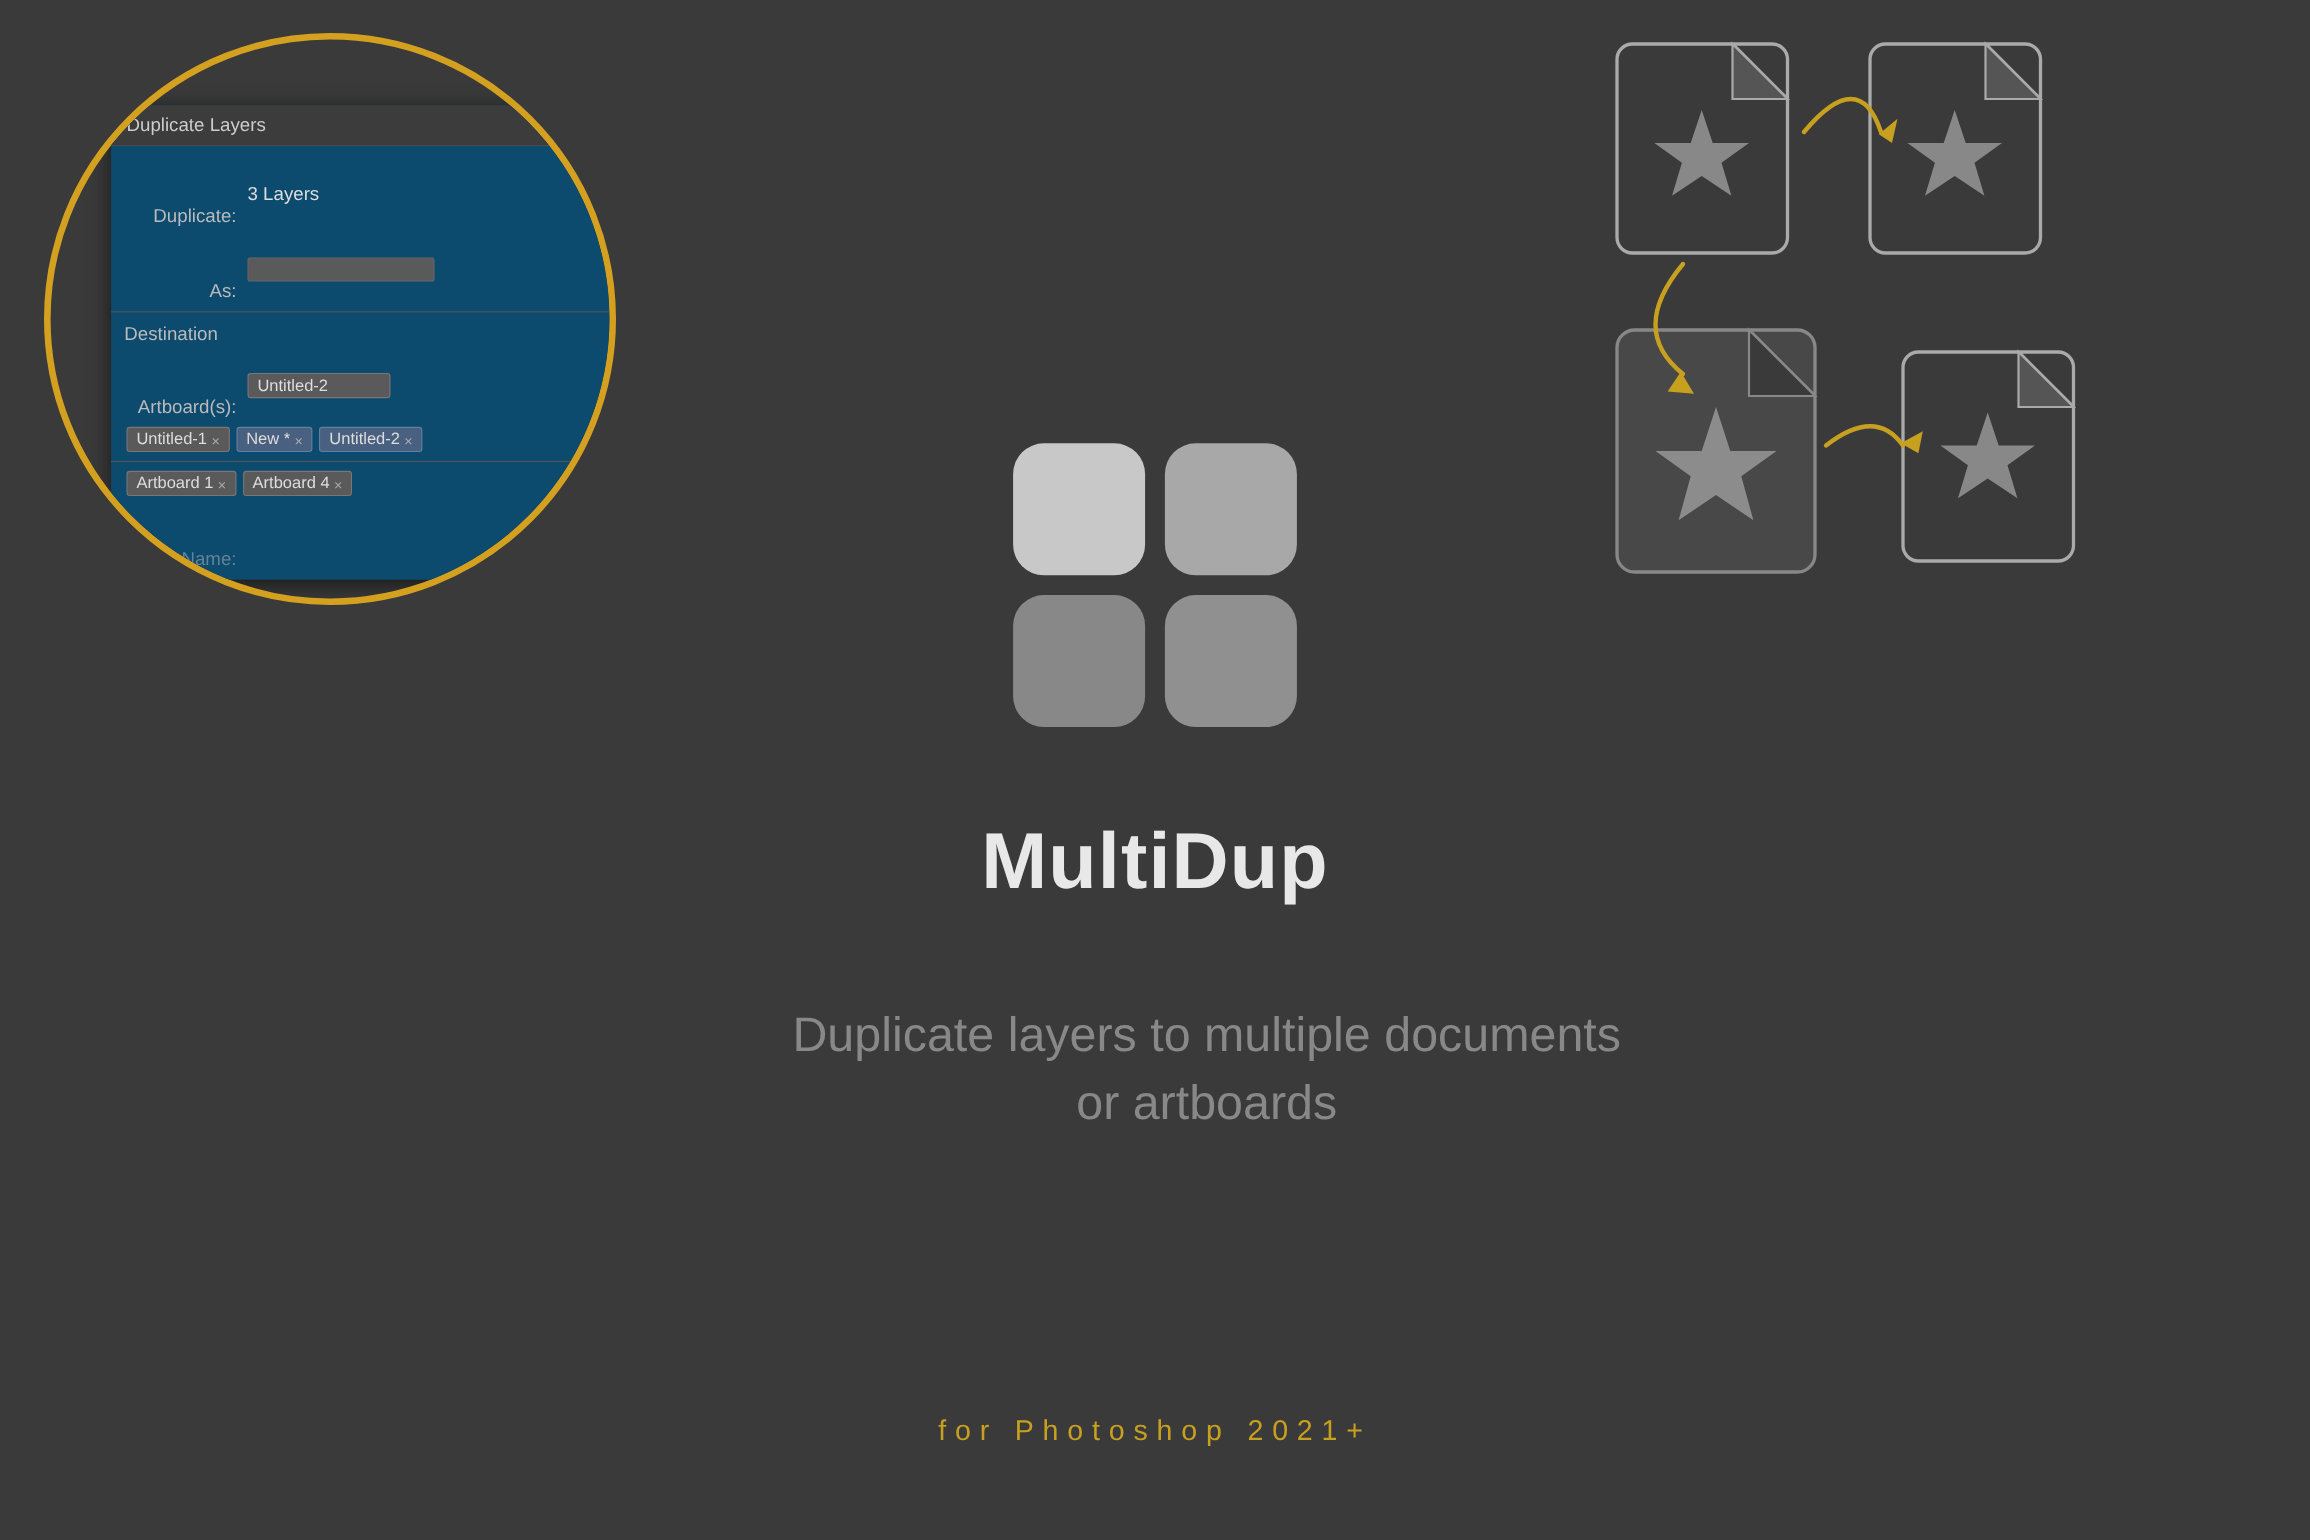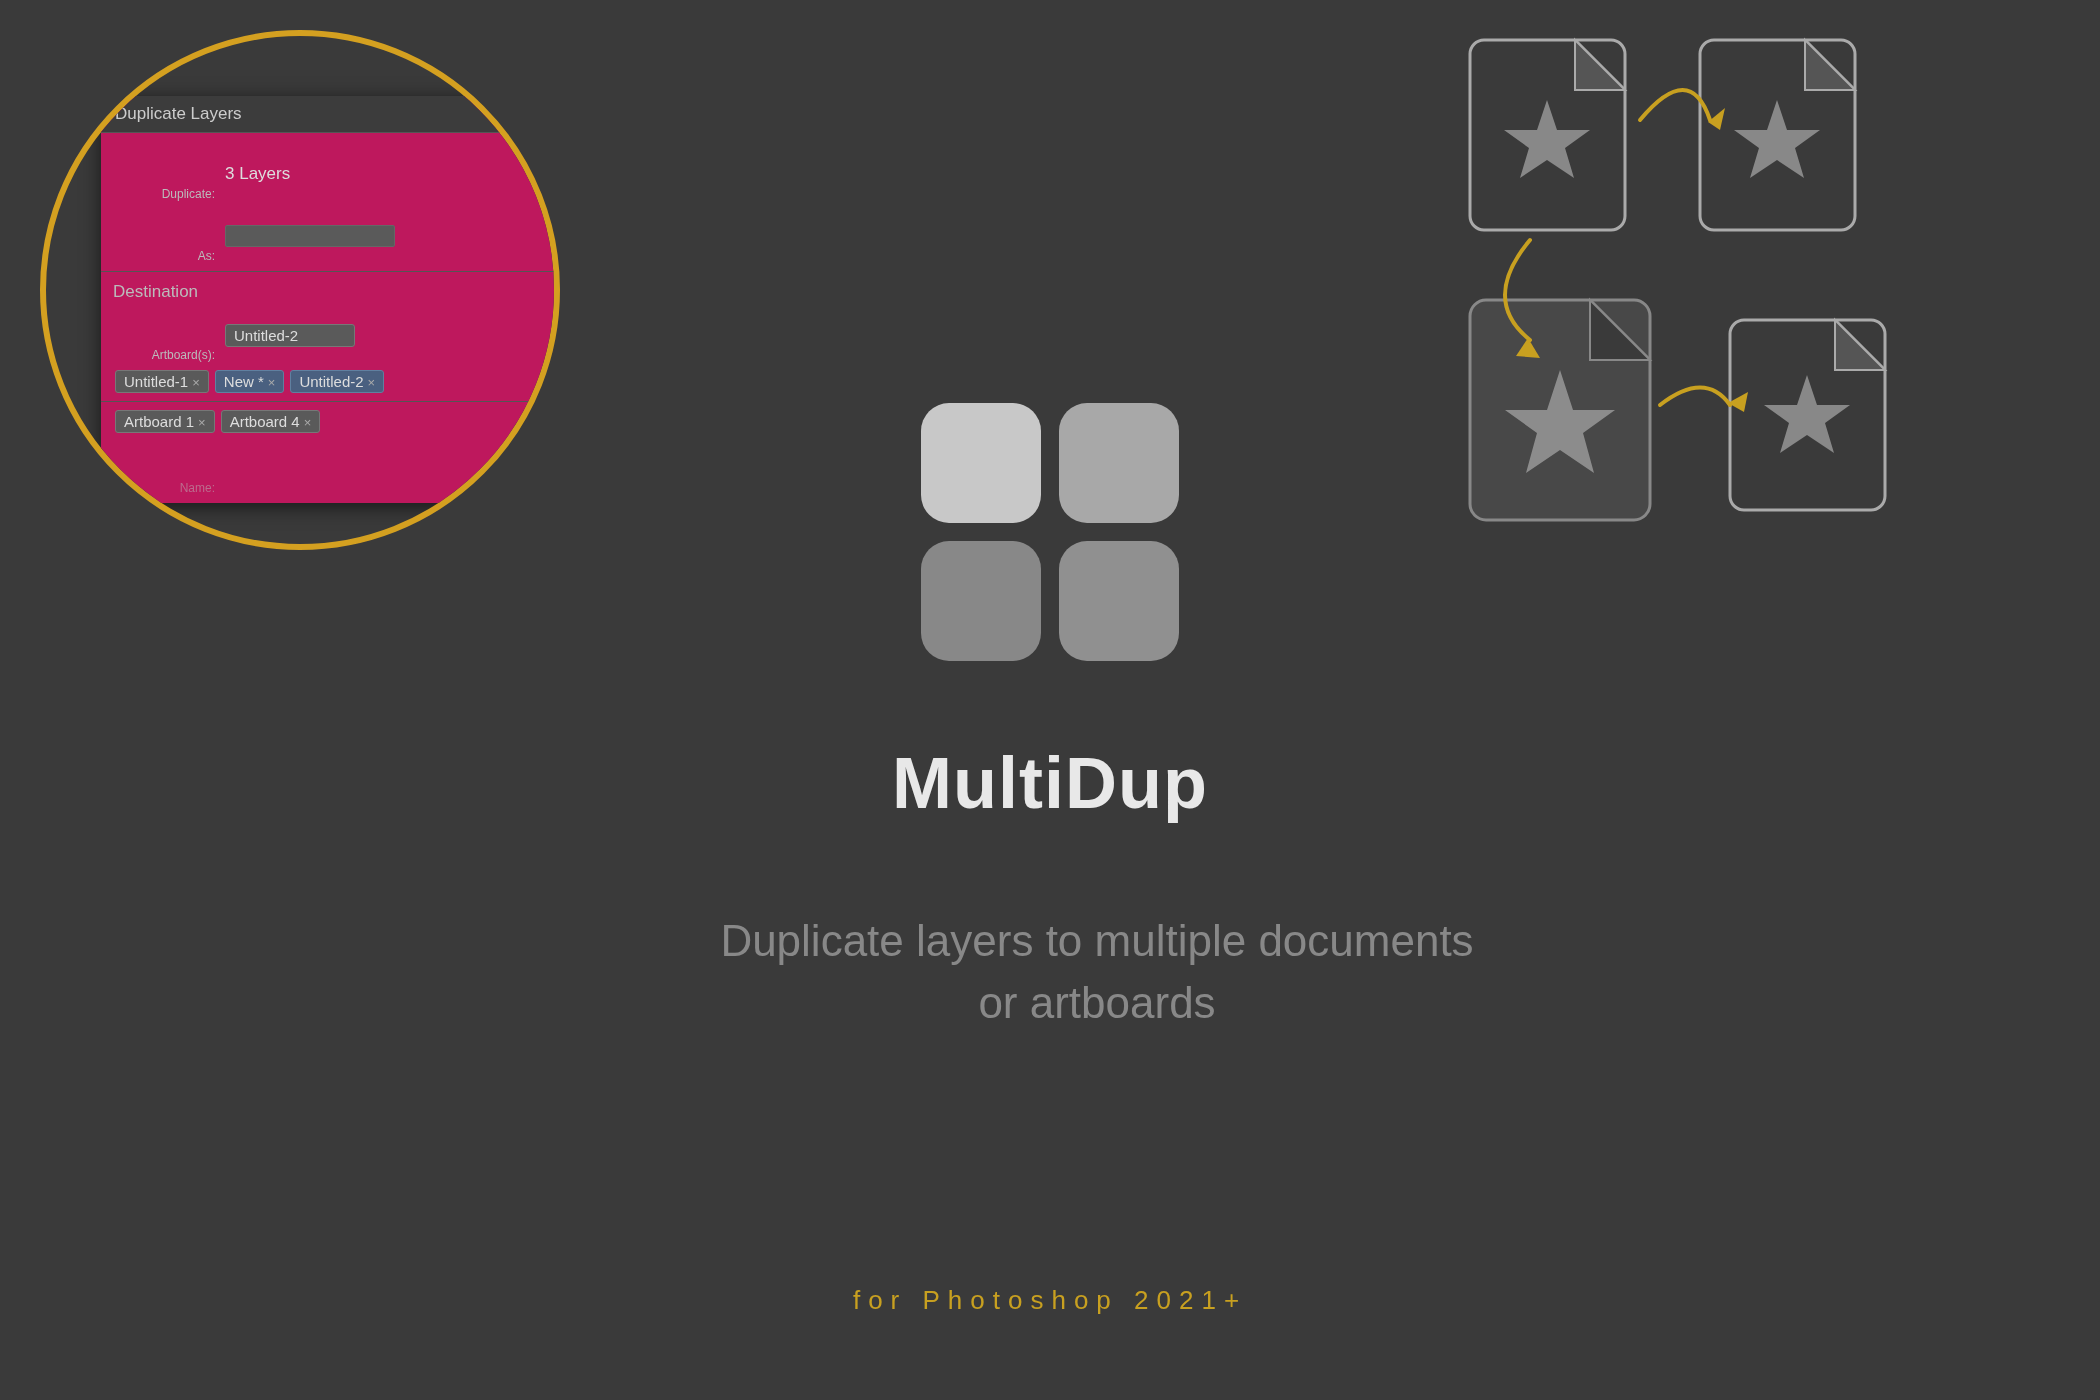--- a/index.html
+++ b/index.html
@@ -87,21 +87,21 @@
       display: flex;
       align-items: flex-start;
       justify-content: flex-start;
     }
 
     .dialog-window {
       position: absolute;
       top: 60px;
       left: 55px;
       width: 456px;
-      background: #be185d;
+      background: #0c4a6e;
       border-radius: 4px;
       box-shadow: 0 4px 20px rgba(0,0,0,0.6);
       font-size: 18px;
       color: #ddd;
       overflow: visible;
     }
 
     .dialog-titlebar {
       background: #3c3c3c;
       padding: 8px 14px;
@@ -117,21 +117,21 @@
 
     .dialog-row {
       display: flex;
       align-items: center;
       padding: 4px 14px;
       min-height: 30px;
     }
 
     .dialog-label {
       color: #bbb;
-      font-size: 12px;
+      font-size: 17px;
       min-width: 110px;
       text-align: right;
       padding-right: 10px;
       flex-shrink: 0;
       margin-top: 40px;
     }
 
     .dialog-value {
       color: #ddd;
       font-size: 17px;

